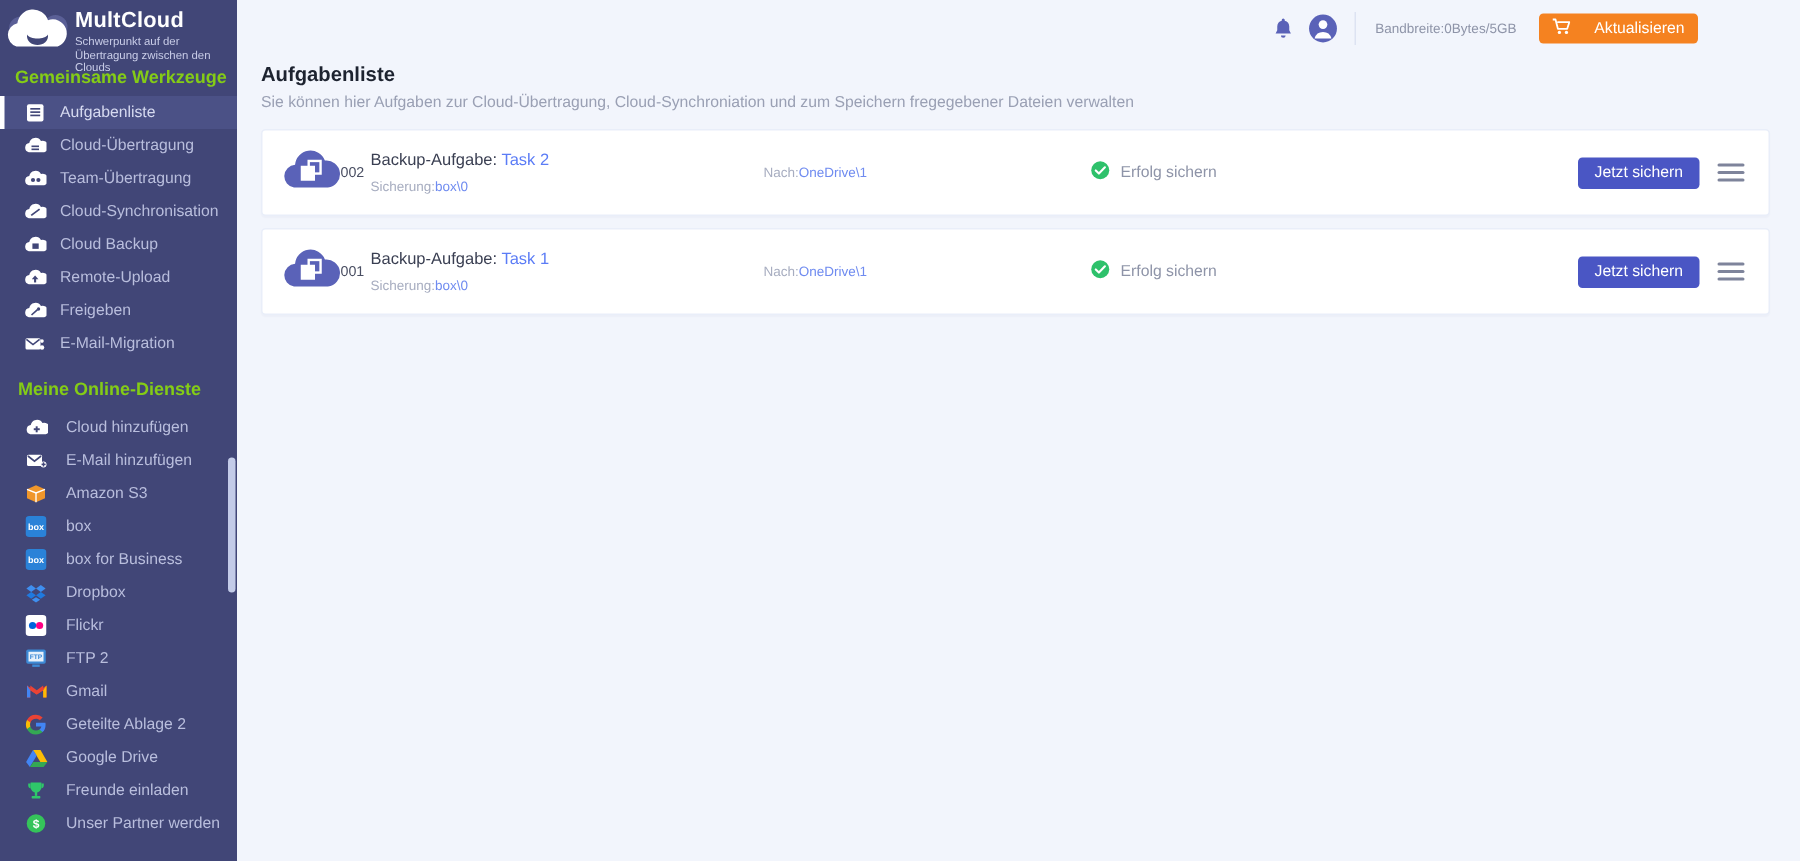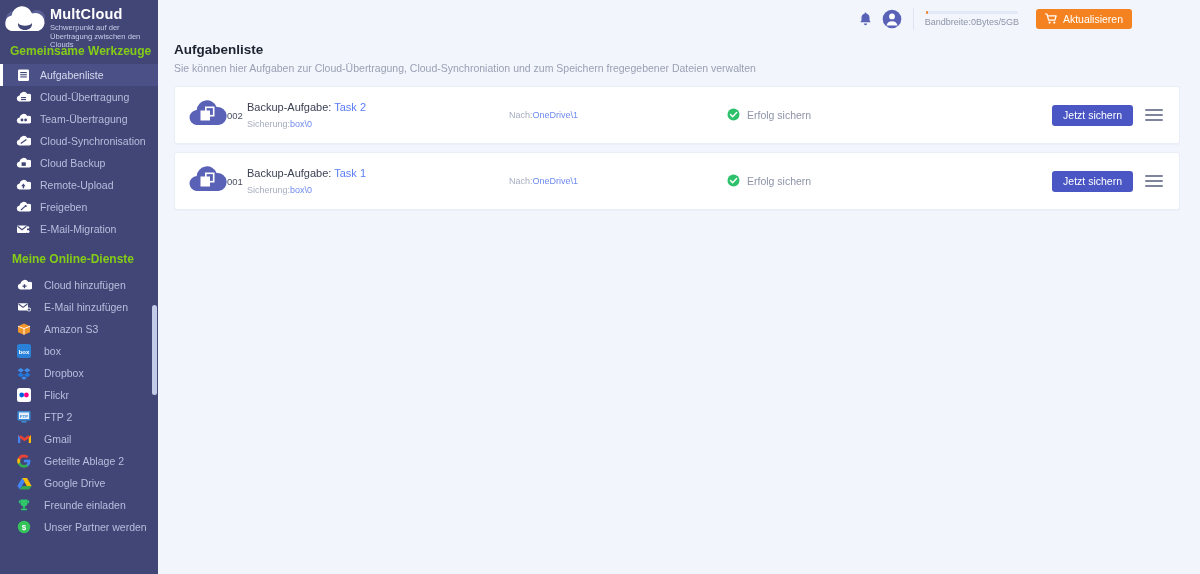--- a/index.html
+++ b/index.html
@@ -65,28 +65,28 @@
   }
 
   
   .main { flex: 1; height: 574px; background: #f2f5fc; position: relative; }
   .topbar {
     height: 38px; display: flex; align-items: center;
     justify-content: flex-end; padding-right: 68px; gap: 0;
   }
   .ic-btn { width: 26px; height: 26px; display:flex; align-items:center; justify-content:center; cursor:pointer; }
   .divider-v { width: 1px; height: 22px; background: #dde3f2; margin: 0 10px 0 8px; }
-  .bw-wrap { display: flex; flex-direction: column; align-items: center; gap: 3px; width: 96px; }
+  .bw-wrap { display: flex; flex-direction: row; align-items: center; gap: 3px; width: 96px; }
   .bw-bar { width: 92px; height: 3px; background: #e3e9f7; border-radius: 2px; }
   .bw-bar i { display:block; height: 100%; width: 2%; background: #f08229; border-radius:2px; }
   .bw-text { font-size: 9px; color: #8e94a8; white-space: nowrap; }
   .btn-upgrade {
     margin-left: 16px; height: 20px; padding: 0 9px;
     background: #f58220; color: #fff; border: none; border-radius: 3px;
-    font-size: 10.5px; display: flex; align-items: center; gap: 6px;
+    font-size: 10.5px; display: flex; align-items: center; gap: 16px;
     cursor: pointer; font-family: inherit;
   }
 
   .page-head { padding: 4px 0 0 16px; }
   .page-title { font-size: 13.5px; font-weight: bold; color: #1d2330; }
   .page-sub { font-size: 10.5px; color: #9aa0b4; margin-top: 5px; }
 
   .task-list { padding: 12px 20px 0 16px; display: flex; flex-direction: column; gap: 8px; }
   .task-card {
     background: #ffffff; border: 1px solid #e9eef9; border-radius: 3px;
@@ -269,20 +269,29 @@
         <div class="sb-item svc">
           <span class="ico">
             <svg width="14" height="14" viewBox="0 0 14 14">
               <rect width="14" height="14" rx="2.5" fill="#2a82d8"></rect>
               <text x="7" y="9.6" font-size="6" font-family="Liberation Sans, sans-serif" fill="#fff" text-anchor="middle" font-weight="bold">box</text>
             </svg>
           </span>
           <span class="lbl">box</span>
         </div>
 
+        <div class="sb-item svc">
+          <span class="ico">
+            <svg width="14" height="14" viewBox="0 0 14 14">
+              <rect width="14" height="14" rx="2.5" fill="#2a82d8"></rect>
+              <text x="7" y="9.6" font-size="6" font-family="Liberation Sans, sans-serif" fill="#fff" text-anchor="middle" font-weight="bold">box</text>
+            </svg>
+          </span>
+          <span class="lbl">box for Business</span>
+        </div>
 
         <div class="sb-item svc">
           <span class="ico">
             <svg width="14" height="13" viewBox="0 0 14 13">
               <path d="M3.8 1 0.6 3.3l3.2 2.3L7 3.3z" fill="#3f8ff0"></path>
               <path d="M10.2 1 7 3.3l3.2 2.3 3.2-2.3z" fill="#3f8ff0"></path>
               <path d="M0.6 7.9l3.2 2.3L7 7.9 3.8 5.6z" fill="#1f7ae0"></path>
               <path d="M10.2 5.6 7 7.9l3.2 2.3 3.2-2.3z" fill="#1f7ae0"></path>
               <path d="M4.2 10.9 7 12.7l2.8-1.8L7 9.2z" fill="#3f8ff0"></path>
             </svg>

